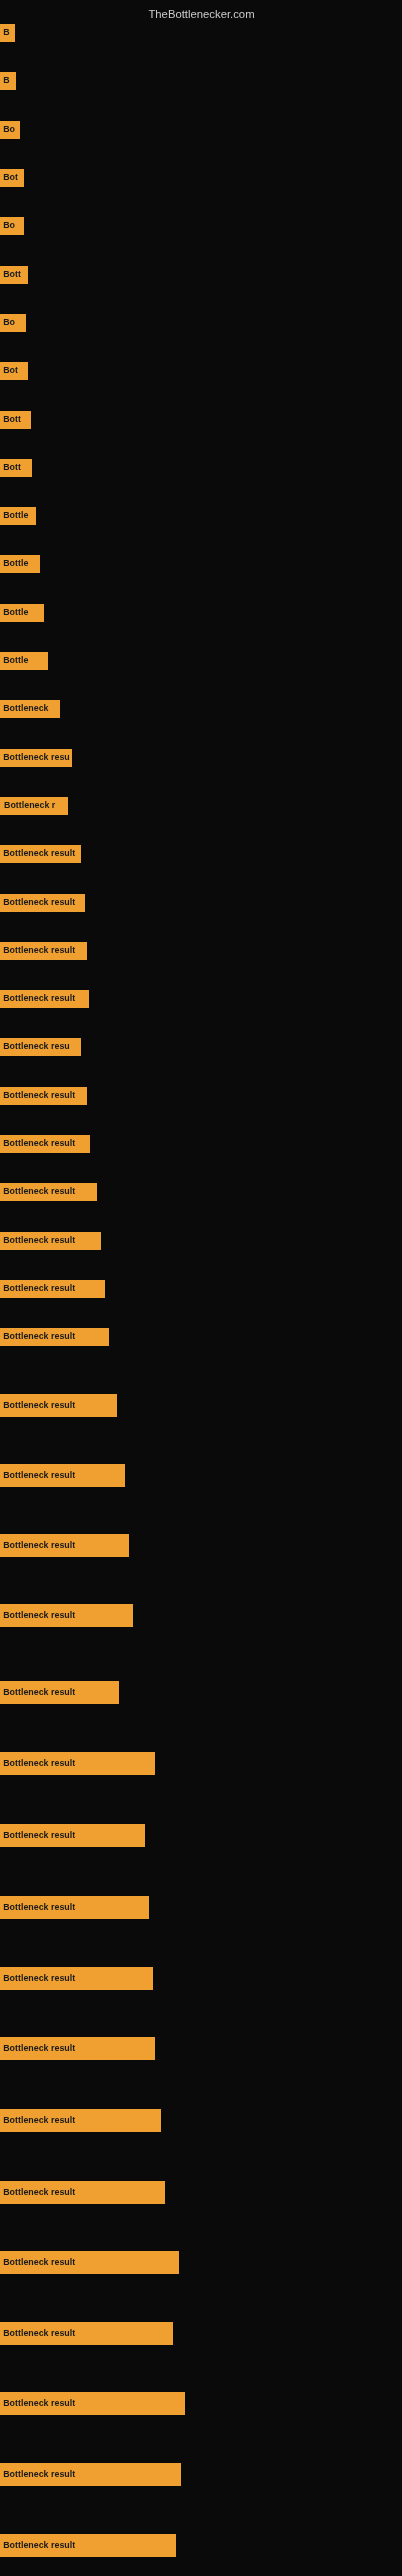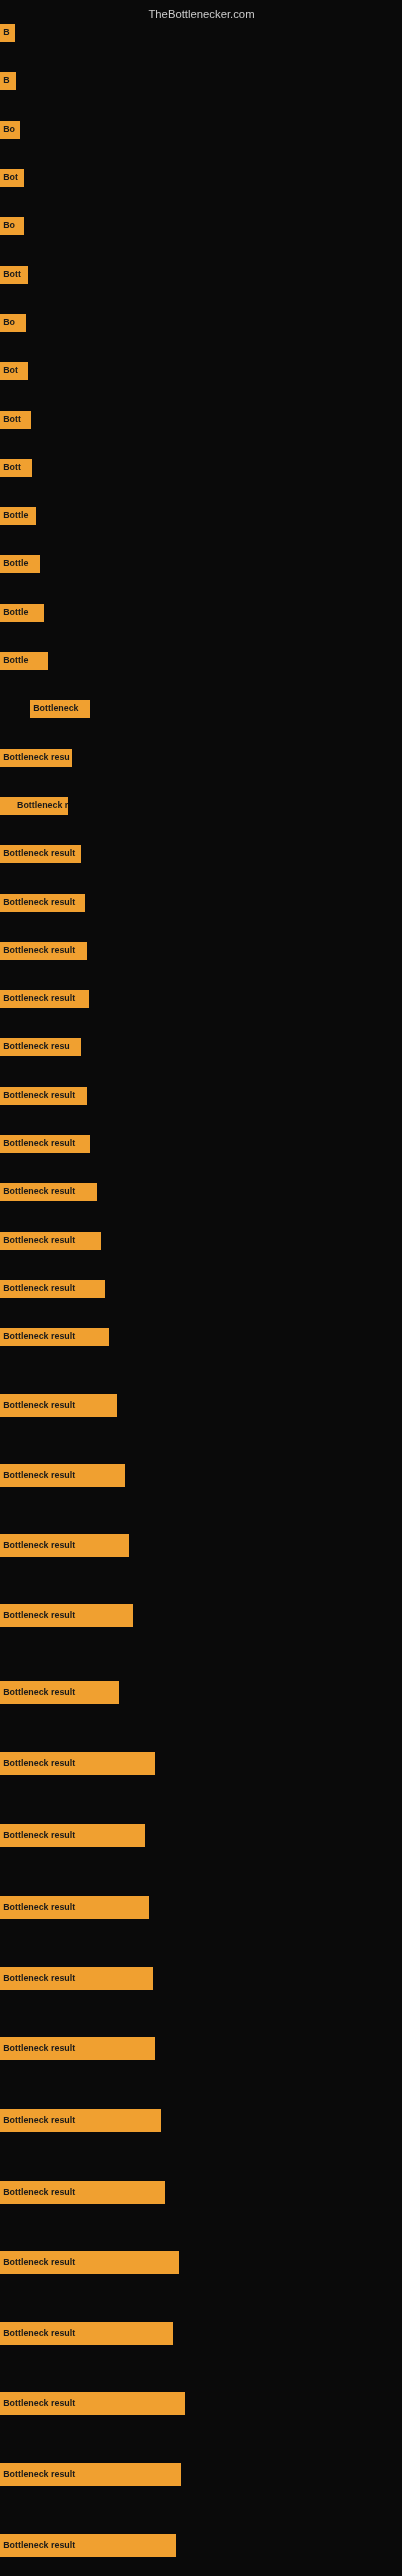--- a/index.html
+++ b/index.html
@@ -79,28 +79,28 @@
   </div>
 <div class="bar-container" style="top: 555px; height: 17.7px;">
     <div class="bar-label" style="width: 40px; height: 17.7px; line-height: 17.7px; padding: 0px 3.2px;">Bottle</div>
   </div>
 <div class="bar-container" style="top: 604px; height: 17.7px;">
     <div class="bar-label" style="width: 44px; height: 17.7px; line-height: 17.7px; padding: 0px 3.2px;">Bottle</div>
   </div>
 <div class="bar-container" style="top: 652px; height: 17.7px;">
     <div class="bar-label" style="width: 48px; height: 17.7px; line-height: 17.7px; padding: 0px 3.2px;">Bottle</div>
   </div>
-<div class="bar-container" style="top: 700px; height: 17.7px; margin-left: 30px;">
+<div class="bar-container" style="top: 700px; height: 17.7px;">
     <div class="bar-label" style="width: 60px; height: 17.7px; line-height: 17.7px; padding: 0px 3.2px;">Bottleneck</div>
   </div>
 <div class="bar-container" style="top: 749px; height: 17.7px;">
     <div class="bar-label" style="width: 72px; height: 17.7px; line-height: 17.7px; padding: 0px 3.2px;">Bottleneck resu</div>
   </div>
 <div class="bar-container" style="top: 797px; height: 17.7px;">
-    <div class="bar-label" style="width: 68px; height: 17.7px; line-height: 17.7px; padding: 0px 17px;">Bottleneck r</div>
+    <div class="bar-label" style="width: 68px; height: 17.7px; line-height: 17.7px; padding: 0px 4px;">Bottleneck r</div>
   </div>
 <div class="bar-container" style="top: 845px; height: 17.7px;">
     <div class="bar-label" style="width: 81px; height: 17.7px; line-height: 17.7px; padding: 0px 3.2px;">Bottleneck result</div>
   </div>
 <div class="bar-container" style="top: 894px; height: 17.7px;">
     <div class="bar-label" style="width: 85px; height: 17.7px; line-height: 17.7px; padding: 0px 3.2px;">Bottleneck result</div>
   </div>
 <div class="bar-container" style="top: 942px; height: 17.7px;">
     <div class="bar-label" style="width: 87px; height: 17.7px; line-height: 17.7px; padding: 0px 3.2px;">Bottleneck result</div>
   </div>

